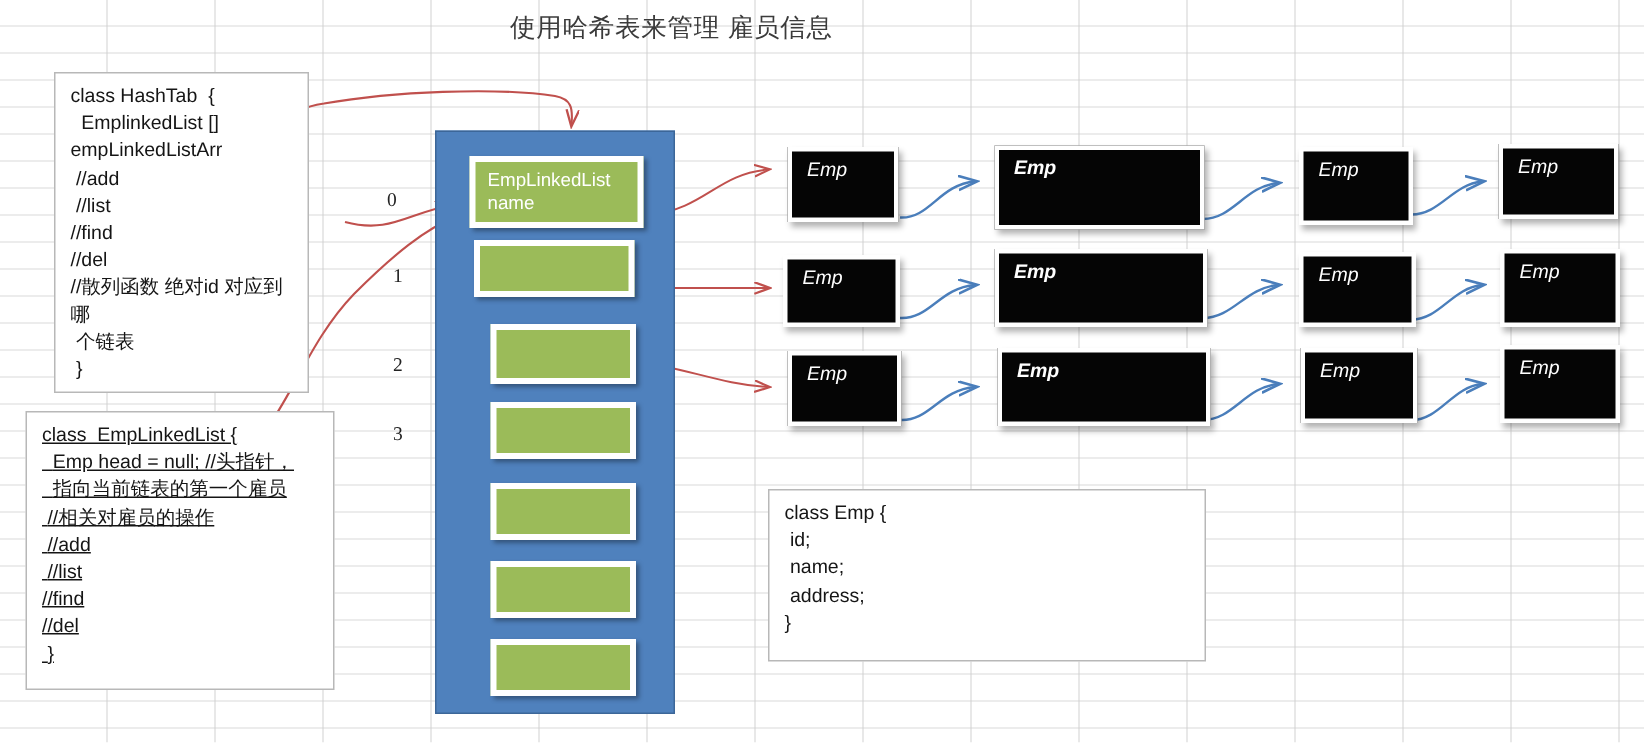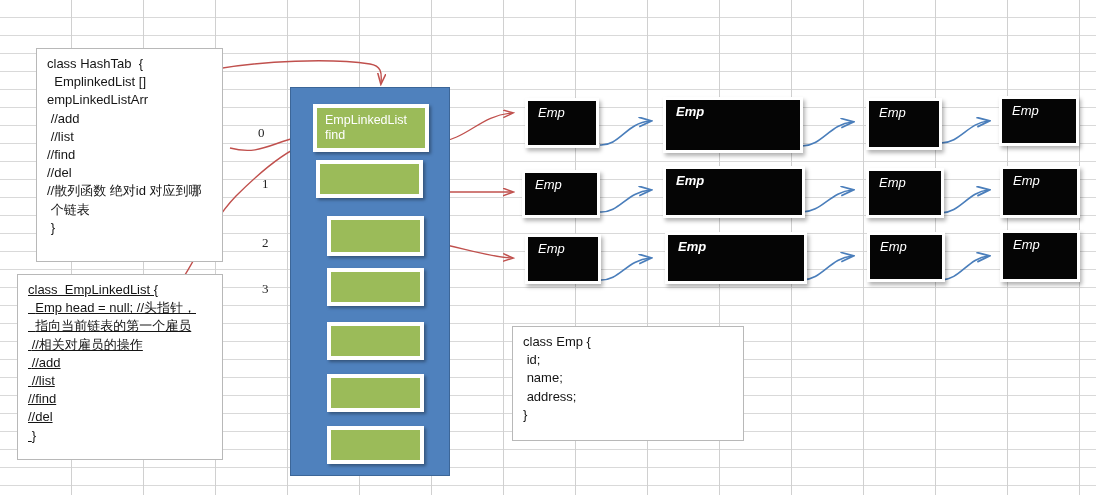--- a/index.html
+++ b/index.html
@@ -37,23 +37,23 @@
     position: absolute;
     background: #ffffff;
     border: 1px solid #b8b8b8;
     box-sizing: border-box;
     font-size: 13px;
     line-height: 18.2px;
     color: #151515;
     padding: 6px 8px 6px 10px;
     white-space: pre-wrap;
   }
-  #note-hashtab { left: 36px;  top: 48px;  width: 187px; height: 214px; }
+  #note-hashtab { left: 36px;  top: 48px;  width: 170px; height: 214px; }
   #note-emplist { left: 17px;  top: 274px; width: 206px; height: 186px; text-decoration: underline; }
-  #note-emp     { left: 512px; top: 326px; width: 232px; height: 115px; }
+  #note-emp     { left: 512px; top: 326px; width: 292px; height: 115px; }
 
   
   #array-container {
     position: absolute;
     left: 290px;
     top: 87px;
     width: 160px;
     height: 389px;
     background: #4F81BD;
     border: 1px solid #3c6698;
@@ -101,20 +101,21 @@
     left: 0; top: 0;
     width: 1096px; height: 495px;
     pointer-events: none;
   }
 </style>
 </head>
 <body>
 
 <div id="canvas">
 
+  <div id="title">使用哈希表来管理 雇员信息</div>
 
   <svg id="arrows" viewBox="0 0 1096 495">
     <defs>
       <marker id="redhead" markerWidth="9" markerHeight="9" refX="7" refY="3.2" orient="auto" markerUnits="strokeWidth">
         <path d="M0,0.2 L8,3.2 L0,6.2" fill="none" stroke="#C0504D" stroke-width="1.1"></path>
       </marker>
       <marker id="bluehead" markerWidth="9" markerHeight="9" refX="7" refY="3.2" orient="auto" markerUnits="strokeWidth">
         <path d="M0,0.2 L8,3.2 L0,6.2" fill="none" stroke="#4A7EBB" stroke-width="1.1"></path>
       </marker>
     </defs>
@@ -189,21 +190,21 @@
  address;
 }</div>
 
   <div class="idx" style="left:258px; top:125px;">0</div>
   <div class="idx" style="left:262px; top:176px;">1</div>
   <div class="idx" style="left:262px; top:235px;">2</div>
   <div class="idx" style="left:262px; top:281px;">3</div>
 
   <div id="array-container">
     <div class="slot" style="left:22px; top:16px;  width:116px; height:48px;">EmpLinkedList
-find</div>
+name</div>
     <div class="slot blank" style="left:25px; top:72px;  width:107px; height:38px;"></div>
     <div class="slot blank" style="left:36px; top:128px; width:97px;  height:40px;"></div>
     <div class="slot blank" style="left:36px; top:180px; width:97px;  height:38px;"></div>
     <div class="slot blank" style="left:36px; top:234px; width:97px;  height:38px;"></div>
     <div class="slot blank" style="left:36px; top:286px; width:97px;  height:38px;"></div>
     <div class="slot blank" style="left:36px; top:338px; width:97px;  height:38px;"></div>
   </div>
 
   <div class="emp" style="left:525px; top:98px;  width:74px;  height:50px;">Emp</div>
   <div class="emp bold" style="left:663px; top:97px;  width:140px; height:56px;">Emp</div>

